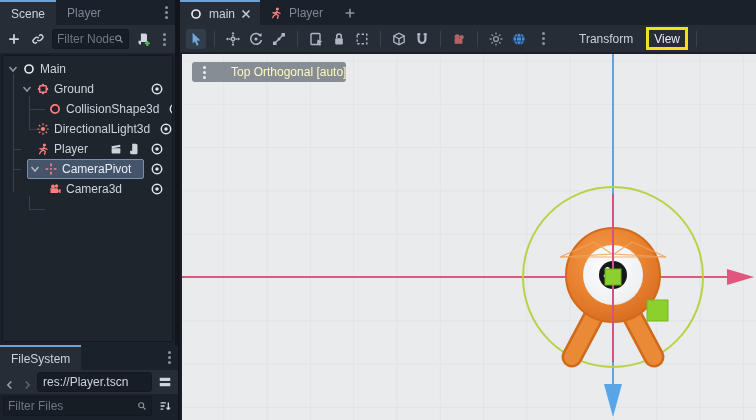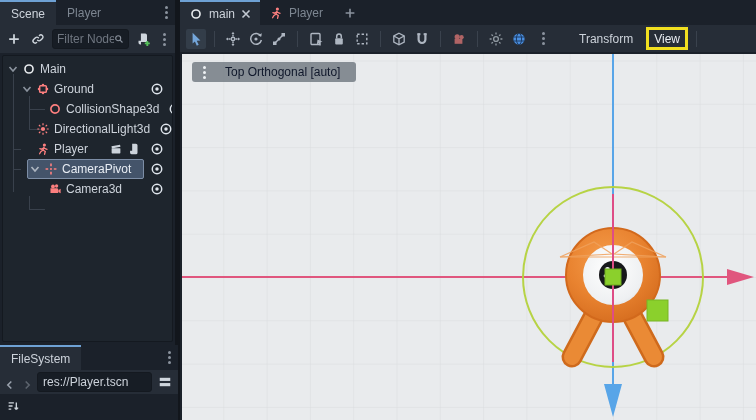--- a/index.html
+++ b/index.html
@@ -52,21 +52,21 @@
   .stab{display:flex;align-items:center;gap:6px;padding:0 9px;color:var(--dim)}
   .stab.active{background:var(--raise);color:var(--text);border-top:2px solid var(--accent)}
   #tb3d{height:27px;background:var(--raise);display:flex;align-items:center;padding:0 6px;gap:3px;position:relative}
   .sep{width:1px;height:16px;background:#3a424d;margin:0 5px;flex:0 0 1px}
   .menu-btn{padding:2px 8px;color:#ccd2da;border-radius:2px}
   .hl-yellow{border:3px solid #f1df20;padding:0 5px;margin-left:2px;display:flex;align-items:center;height:23px;color:#e9edf2}
   
   #vp{position:absolute;left:2px;top:54px;width:574px;height:366px;background:#e9ebed}
   #vp svg{display:block}
   .chip{position:absolute;left:10px;top:8px;height:20px;background:rgba(125,132,140,.92);border-radius:3px;
-    display:flex;align-items:center;gap:14px;padding:0 16px 0 5px;color:#0f172a}
+    display:flex;align-items:center;gap:20px;padding:0 0 0 5px;color:#fef9c3}
   .chip .kebab i{background:#eef1f4}
 </style>
 </head>
 <body>
 
 <div id="app">
 
   <div id="dock">
     <div class="tabstrip">
       <div class="tab active">
@@ -277,20 +277,27 @@
           <input type="text" value="res://Player.tscn" style="">
         </span>
         <span class="tbtn">
           <svg class="ic14" viewBox="0 0 16 16">
             <rect x="2" y="3.2" width="12" height="3.6" fill="#cfd6dd"></rect>
             <rect x="2" y="9.2" width="12" height="3.6" fill="#cfd6dd"></rect>
             </svg>
         </span>
       </div>
       <div class="fsrow" style="background:var(--strip)">
+        <label class="finput">
+          <input type="text" placeholder="Filter Files" style="">
+          <svg class="ic10" viewBox="0 0 16 16">
+            <circle cx="6.7" cy="6.7" r="4" stroke="#8b939e" stroke-width="1.8" fill="none"></circle>
+            <path d="M9.8 9.8 13.6 13.6" stroke="#8b939e" stroke-width="1.8"></path>
+            </svg>
+        </label>
         <span class="tbtn">
           <svg class="ic14" viewBox="0 0 16 16">
             <path d="M3 4.5h6M3 8h4.5M3 11.5h3" stroke="#cfd6dd" stroke-width="1.5"></path>
             <path d="M11.8 4v8M11.8 12l-2-2.2M11.8 12l2-2.2" stroke="#cfd6dd" stroke-width="1.5" fill="none"></path>
             </svg>
         </span>
       </div>
     </div>
   </div>
 

